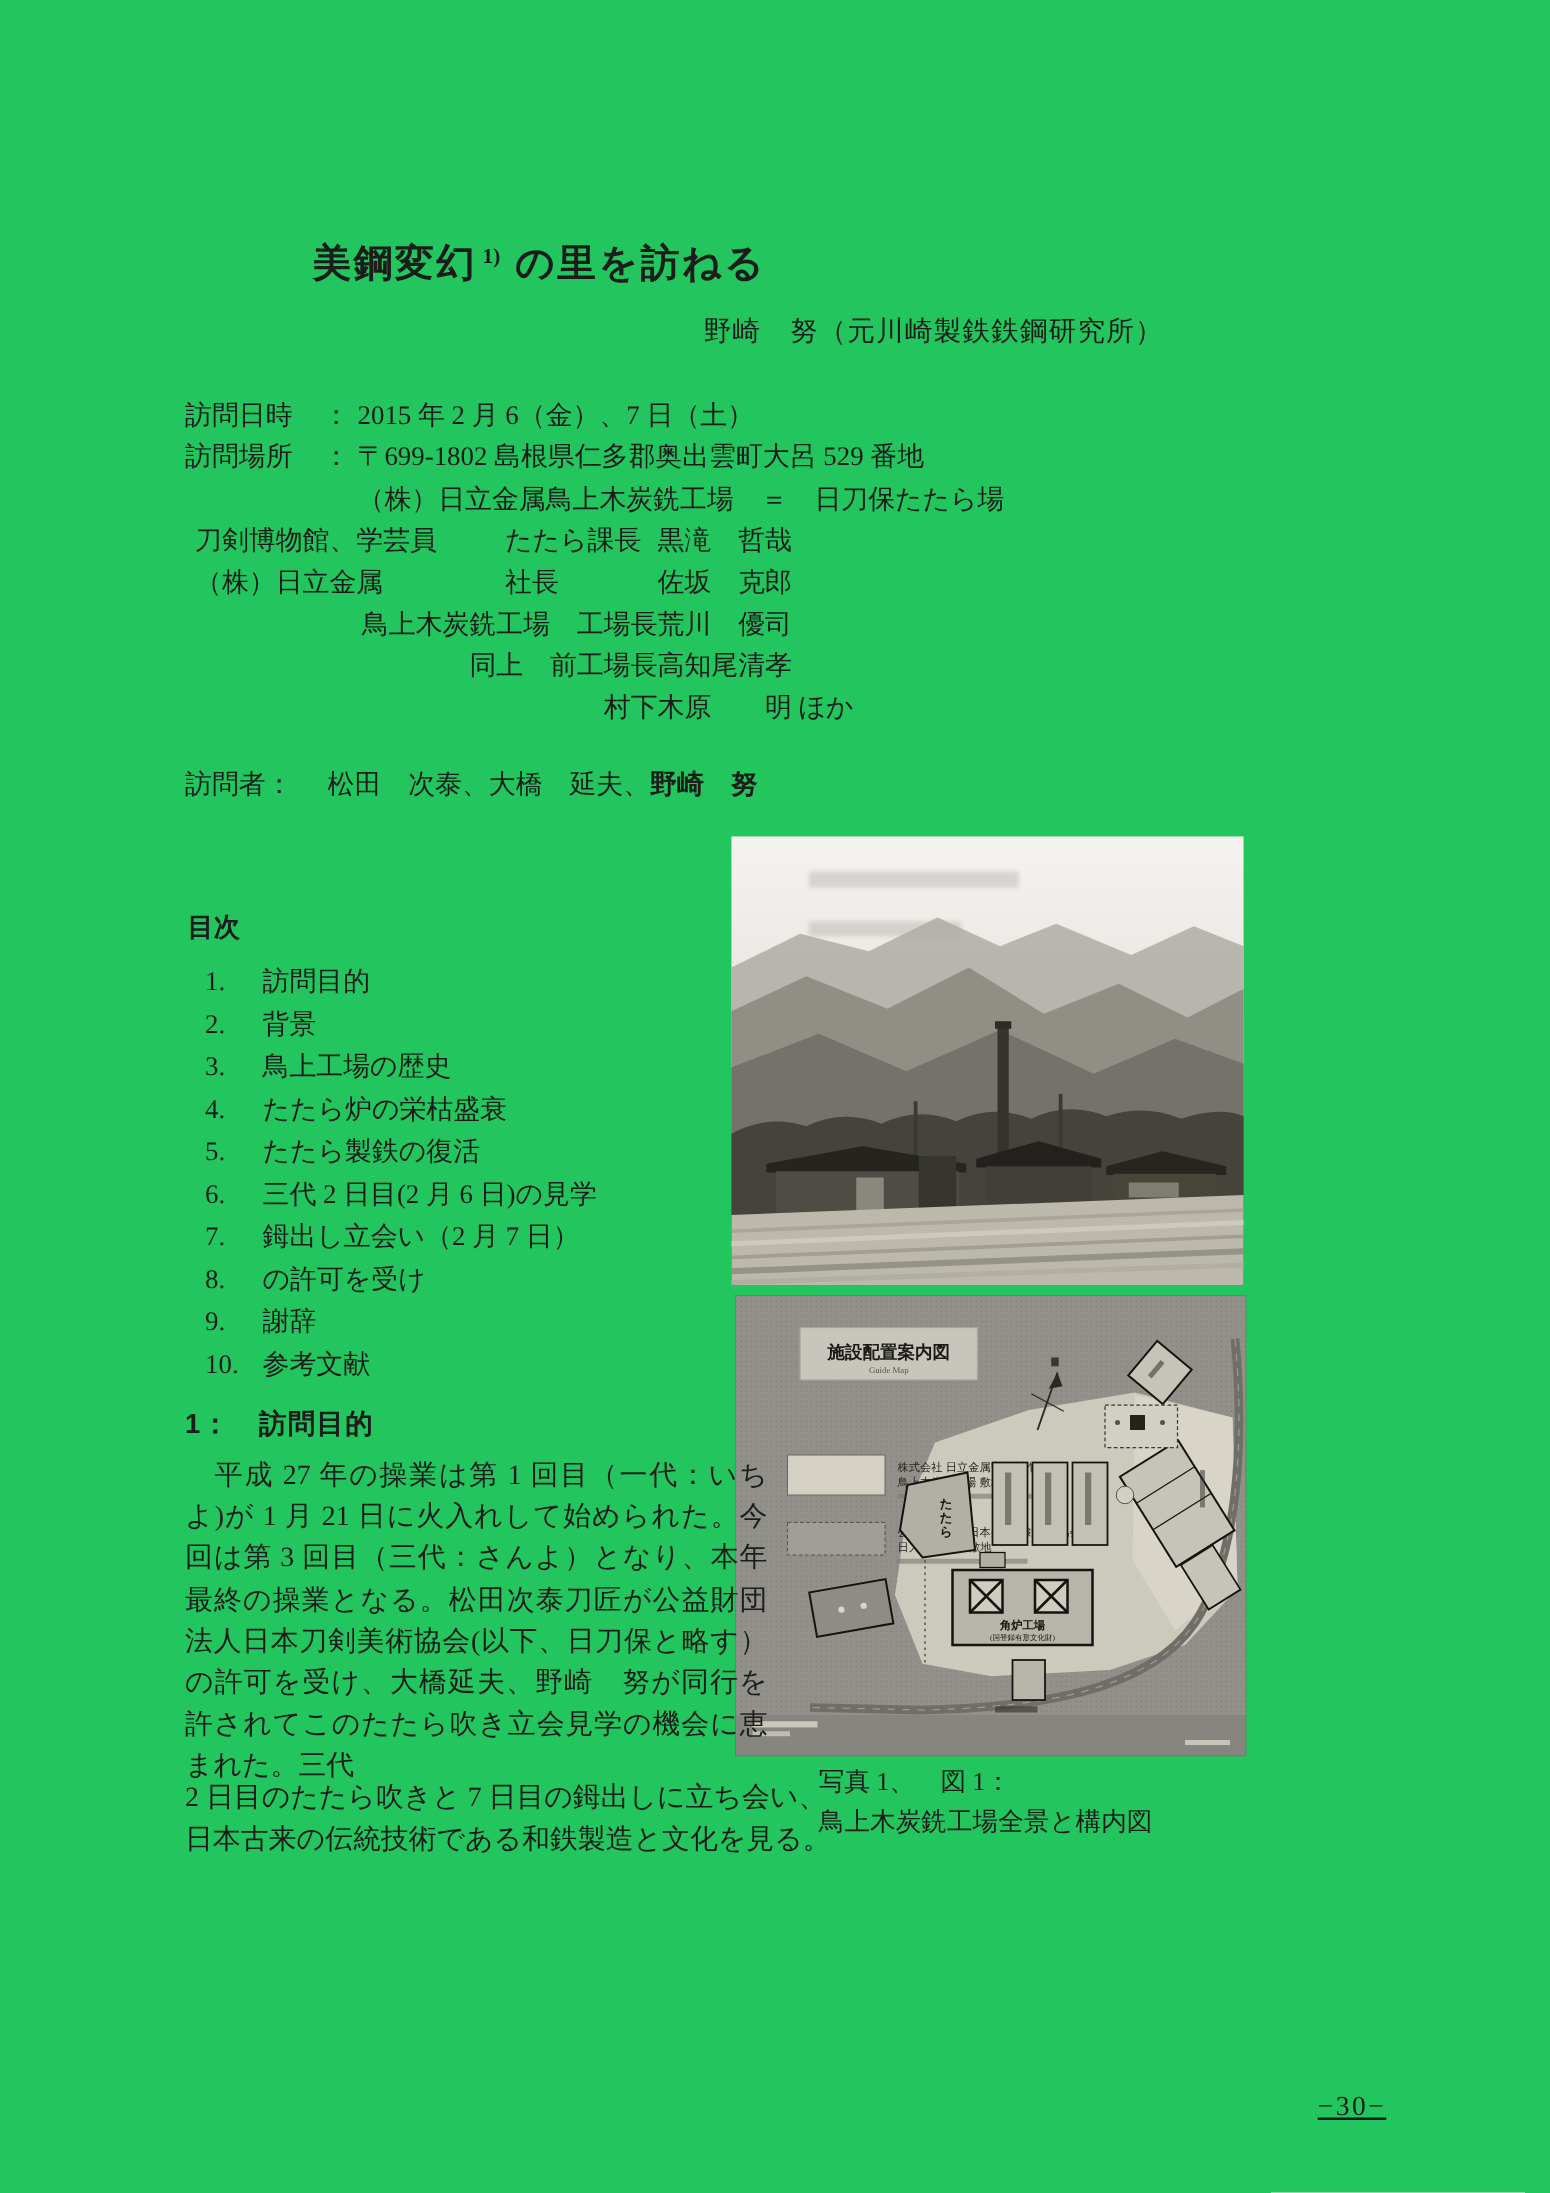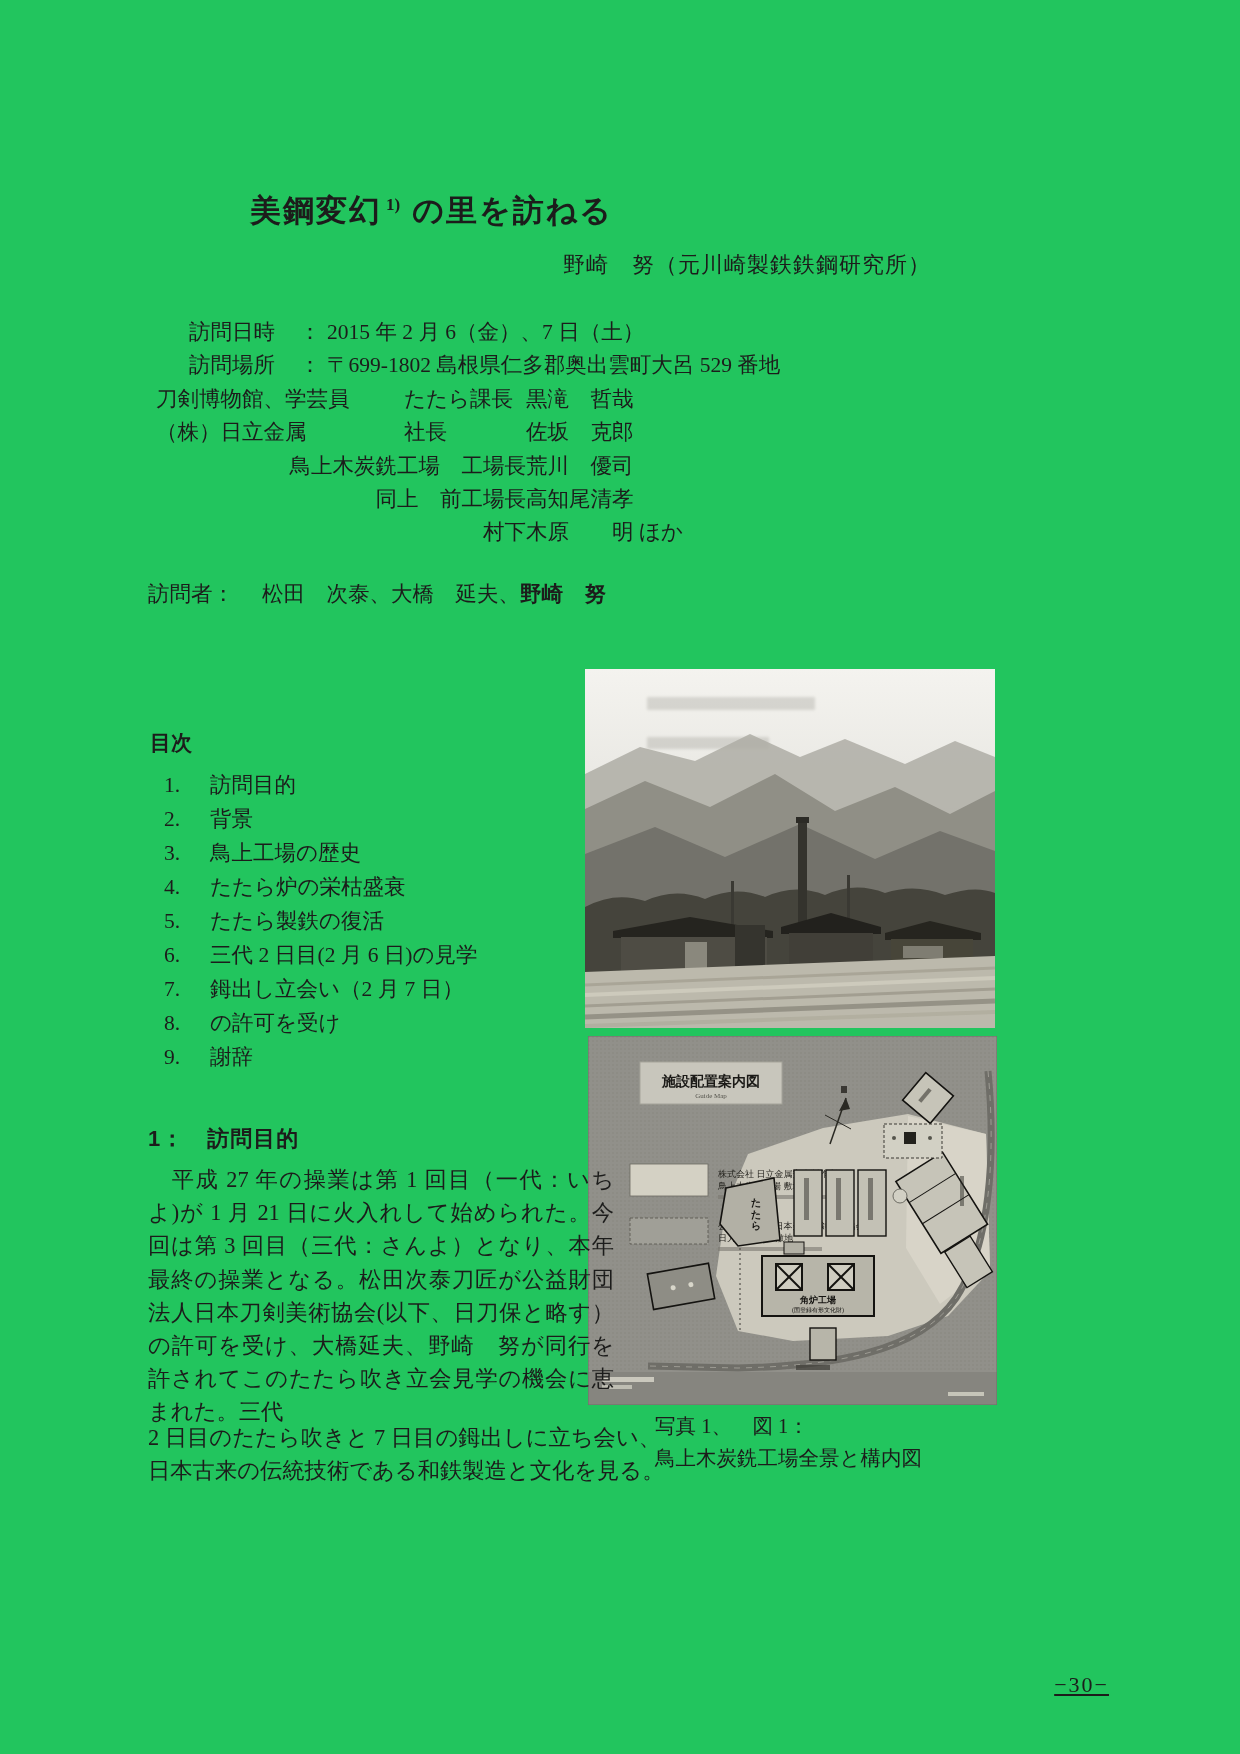--- a/index.html
+++ b/index.html
@@ -9,21 +9,21 @@
     font-family:"Liberation Serif", serif;
   }
   
   .title { position:absolute; left:250px; top:190px; font-size:31px; font-weight:600; letter-spacing:2px; white-space:nowrap; }
   .title sup { font-size:17px; margin:0 12px 0 4px; letter-spacing:0; }
   .author { position:absolute; left:563px; top:250px; font-size:22px; white-space:nowrap; letter-spacing:1px; }
 
   
   .info { position:absolute; left:148px; top:316px; font-size:21.5px; line-height:33.4px; white-space:nowrap; }
   .row { display:flex; }
-  .lbl { width:104px;margin-left:41px; }
+  .lbl { width:104px; }
   .sep { width:34px; text-align:center; }
   .indent2 { padding-left:138px; }
   .host { margin-left:8px; }
   .h-c1 { width:248px; }
   .h-c2 { width:122px; }
   .h-c12 { width:370px; text-align:right; }
   .visitors { margin-top:28px; }
   .v-lbl { width:114px; }
   strong { font-weight:bold; }
 
@@ -61,20 +61,23 @@
     <div class="row">
       <span class="lbl">訪問日時</span>
       <span class="sep">：</span>
       <span>2015 年 2 月 6（金）、7 日（土）</span>
     </div>
     <div class="row">
       <span class="lbl">訪問場所</span>
       <span class="sep">：</span>
       <span>〒699-1802 島根県仁多郡奥出雲町大呂 529 番地</span>
     </div>
+    <div class="row indent2">
+      <span>（株）日立金属鳥上木炭銑工場　＝　日刀保たたら場</span>
+    </div>
     <div class="row host">
       <span class="h-c1">刀剣博物館、学芸員</span>
       <span class="h-c2">たたら課長</span>
       <span>黒滝　哲哉</span>
     </div>
     <div class="row host">
       <span class="h-c1">（株）日立金属</span>
       <span class="h-c2">社長</span>
       <span>佐坂　克郎</span>
     </div>
@@ -127,20 +130,24 @@
         <span class="toc-num">7.</span>
         <span>鉧出し立会い（2 月 7 日）</span>
       </div>
     <div class="toc-item">
         <span class="toc-num">8.</span>
         <span>の許可を受け</span>
       </div>
     <div class="toc-item">
         <span class="toc-num">9.</span>
         <span>謝辞</span>
+      </div>
+    <div class="toc-item">
+        <span class="toc-num">10.</span>
+        <span>参考文献</span>
       </div>
   </div>
 
   <div class="photo">
     <svg viewBox="0 0 410 359" width="410" height="359">
       <defs>
         <linearGradient id="sky" x1="0" y1="0" x2="0" y2="1">
           <stop offset="0" stop-color="#f4f3ef"></stop>
           <stop offset="1" stop-color="#d2d1ca"></stop>
         </linearGradient>

